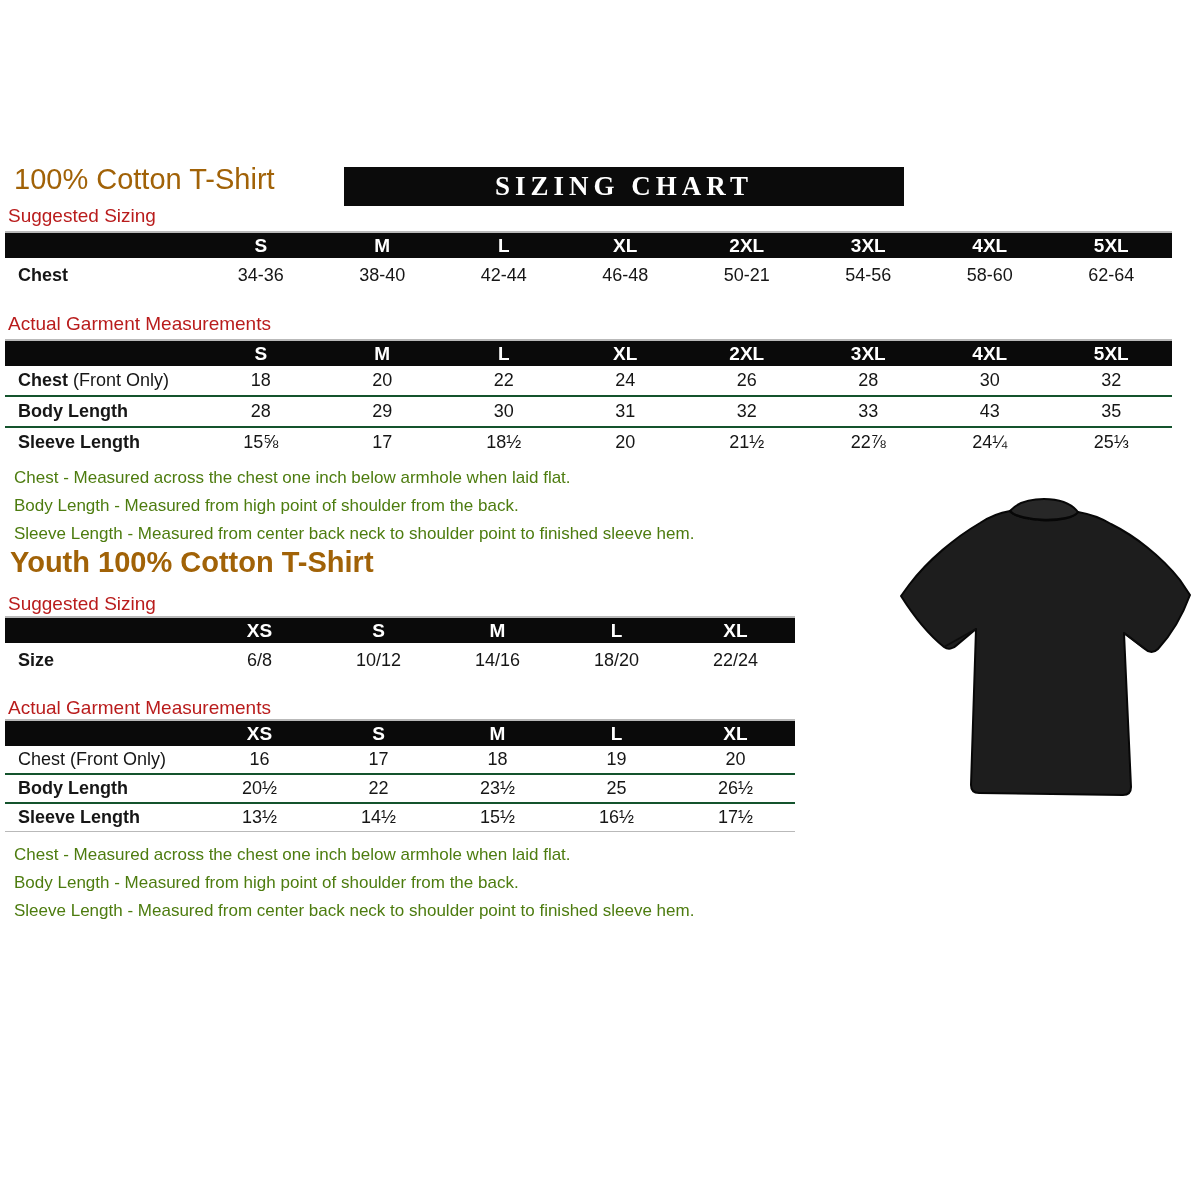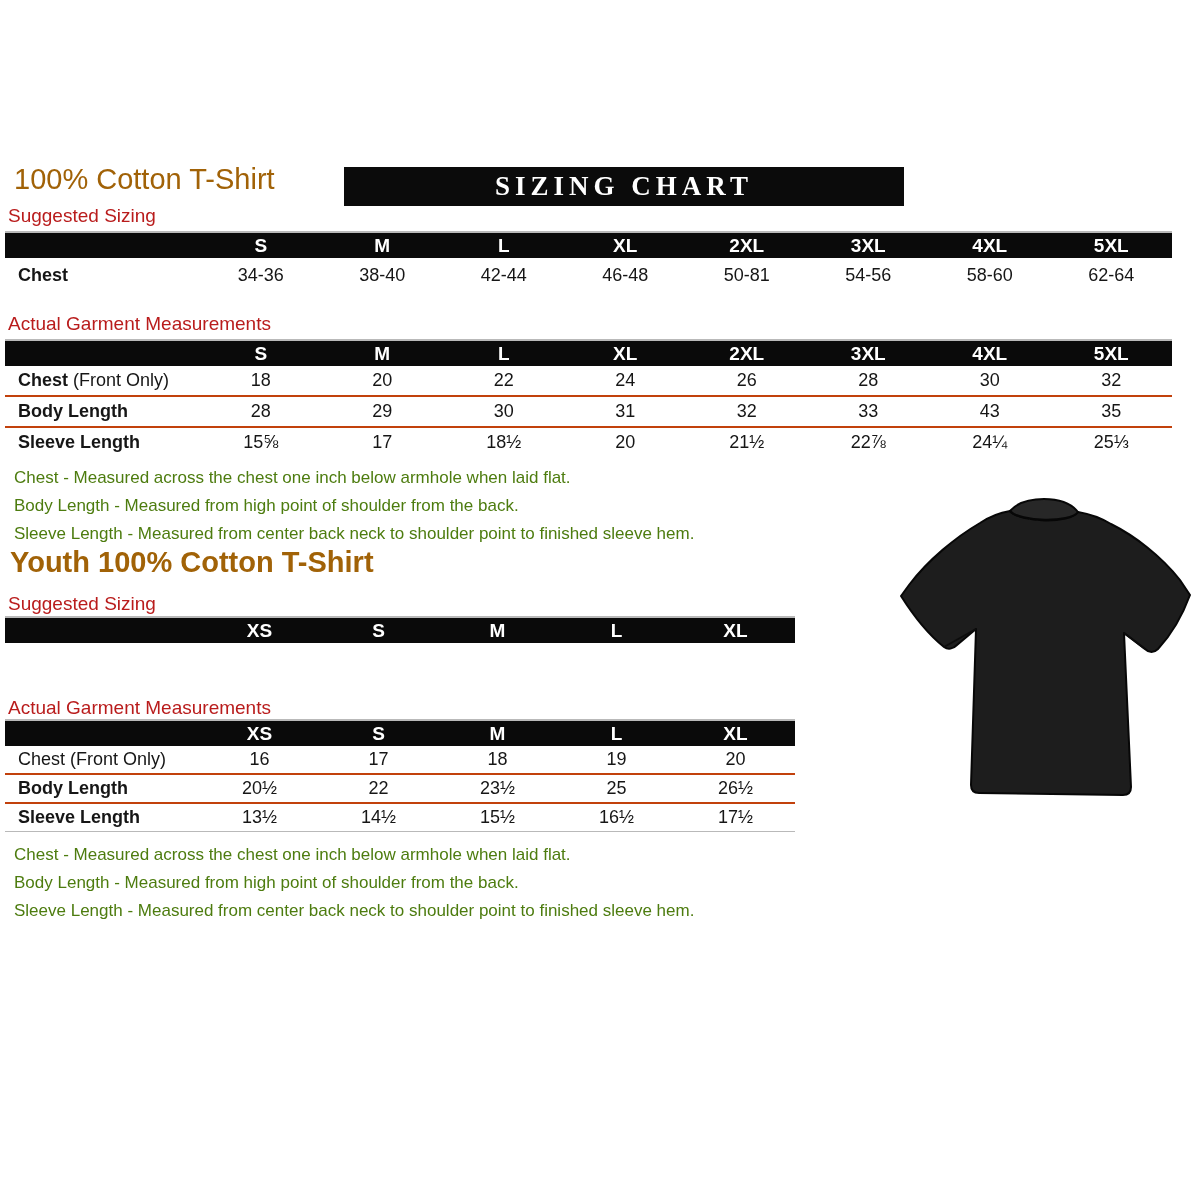--- a/index.html
+++ b/index.html
@@ -19,21 +19,21 @@
   table{border-collapse:collapse;table-layout:fixed;}
   th{background:#0a0a0a;color:#ffffff;font-size:19px;font-weight:700;padding:0;
      border-top:2px solid #b9b9b9;}
   td{font-size:18px;text-align:center;padding:0;color:#161616;white-space:nowrap;margin-top:40px;}
   .hdr-row th{height:25px;}
   .rowlabel{text-align:left;padding-left:13px;font-weight:700;font-size:18px;}
   .rowlabel .light{font-weight:400;}
   .rowlabel.normal{font-weight:400;}
   .sugg .datarow td{height:35px;}
   .meas .datarow td{height:29px;}
-  .meas .datarow + .datarow td{border-top:2px solid #c2410c;}
+  .meas .datarow + .datarow td{border-top:2px solid #14532d;}
   .meas.faint-bottom .datarow:last-child td{border-bottom:1px solid #b9b9b9;}
   .ymeas .datarow td{height:27px;}
   .notes p{margin:0;font-size:17px;line-height:28px;color:#4d7c0f;white-space:nowrap;}
 </style>
 </head>
 <body>
 
 <div class="abs page-title" style="left:14px;top:163px;">100% Cotton T-Shirt</div>
 
 <div class="abs banner" style="left:344px;top:167px;width:560px;height:39px;">
@@ -65,21 +65,21 @@
     <th>3XL</th>
     <th>4XL</th>
     <th>5XL</th>
   </tr>
   <tr class="datarow">
     <td class="rowlabel">Chest</td>
     <td>34-36</td>
     <td>38-40</td>
     <td>42-44</td>
     <td>46-48</td>
-    <td>50-81</td>
+    <td>50-21</td>
     <td>54-56</td>
     <td>58-60</td>
     <td>62-64</td>
   </tr>
 </tbody>
   </table>
 
 <div class="abs sec-label" style="left:8px;top:313px;">Actual Garment Measurements</div>
 
 <table class="abs meas" style="left:5px;top:339px;width:1167px;">
@@ -162,20 +162,28 @@
       <col>
     </colgroup>
   <tbody>
       <tr class="hdr-row">
     <th></th>
     <th>XS</th>
     <th>S</th>
     <th>M</th>
     <th>L</th>
     <th>XL</th>
+  </tr>
+  <tr class="datarow">
+    <td class="rowlabel">Size</td>
+    <td>6/8</td>
+    <td>10/12</td>
+    <td>14/16</td>
+    <td>18/20</td>
+    <td>22/24</td>
   </tr>
 </tbody>
   </table>
 
 <div class="abs sec-label" style="left:8px;top:697px;">Actual Garment Measurements</div>
 
 <table class="abs meas ymeas faint-bottom" style="left:5px;top:719px;width:790px;">
   <colgroup>
       <col style="width:195px;">
       <col>

